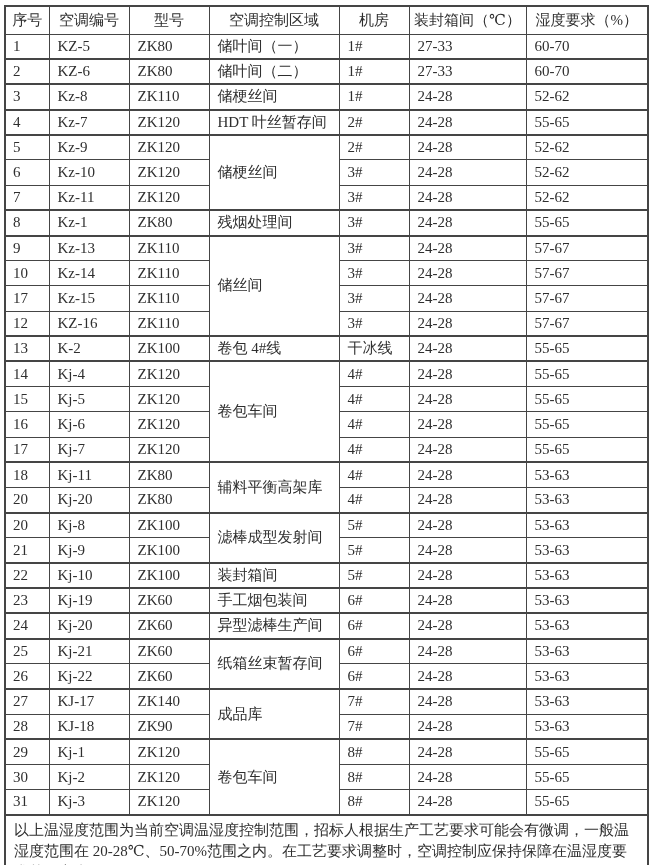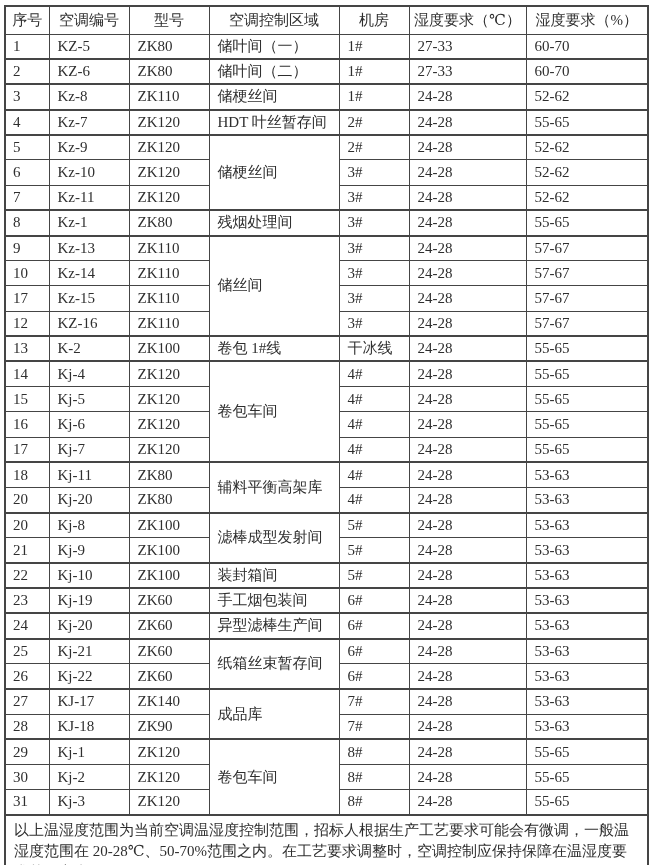--- a/index.html
+++ b/index.html
@@ -55,21 +55,21 @@
       <col style="width:117px">
       <col style="width:122px">
     </colgroup>
     <thead>
       <tr>
           <th>序号</th>
           <th>空调编号</th>
           <th>型号</th>
           <th>空调控制区域</th>
           <th>机房</th>
-          <th>湿度要求（℃）</th>
+          <th>装封箱间（℃）</th>
           <th>湿度要求（%）</th>
         </tr>
     </thead>
     <tbody>
         <tr>
           <td class="seq">1</td>
           <td>KZ-5</td>
           <td>ZK80</td>
           <td class="area-cell" rowspan="1">储叶间（一）</td>
           <td>1#</td>
@@ -167,21 +167,21 @@
           <td>KZ-16</td>
           <td>ZK110</td>
           <td>3#</td>
           <td>24-28</td>
           <td>57-67</td>
         </tr>
         <tr class="group-start">
           <td class="seq">13</td>
           <td>K-2</td>
           <td>ZK100</td>
-          <td class="area-cell" rowspan="1">卷包 1#线</td>
+          <td class="area-cell" rowspan="1">卷包 4#线</td>
           <td>干冰线</td>
           <td>24-28</td>
           <td>55-65</td>
         </tr>
         <tr class="group-start">
           <td class="seq">14</td>
           <td>Kj-4</td>
           <td>ZK120</td>
           <td class="area-cell" rowspan="4">卷包车间</td>
           <td>4#</td>

